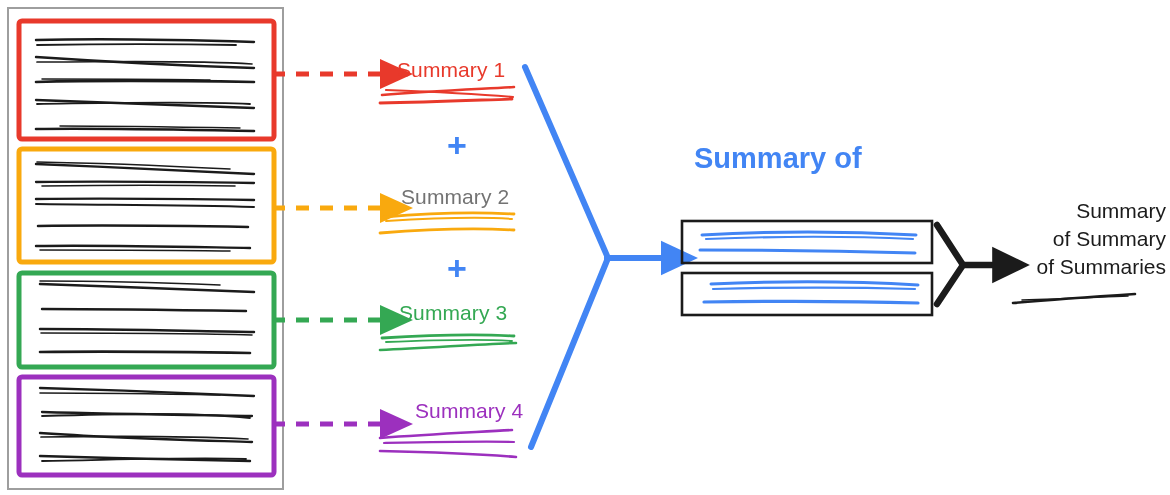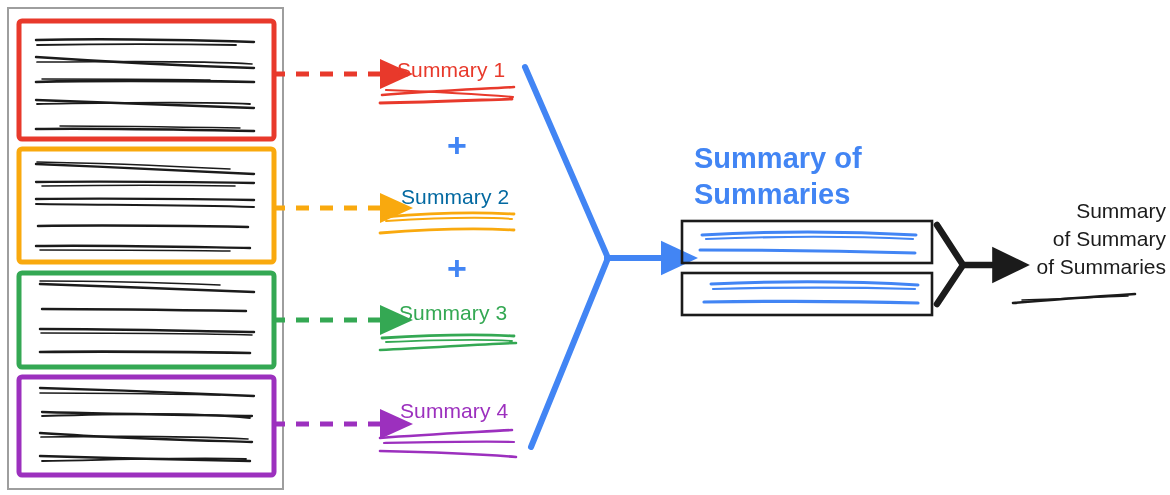--- a/index.html
+++ b/index.html
@@ -138,30 +138,29 @@
     <path d="M937,225 L963,265 L937,304" fill="none" stroke="#1b1b1b" stroke-width="6.5" stroke-linejoin="round" stroke-linecap="round"></path>
     <line x1="960" y1="265" x2="1000" y2="265" stroke="#1b1b1b" stroke-width="6.5" marker-end="url(#ah-black)"></line>
 
     <g stroke="#1b1b1b" fill="none" stroke-linecap="round">
       <path d="M1013,303 C1060,299 1105,296 1135,294" stroke-width="2.6"></path>
       <path d="M1022,300 C1065,299 1100,297 1128,296" stroke-width="1.6"></path>
     </g>
   </svg>
 
   <div class="lbl sum-label" style="left:397px; top:58px; color:#E8392B;">Summary 1</div>
-  <div class="lbl sum-label" style="left:401px; top:185px; color:#0369a1;">Summary 2</div>
+  <div class="lbl sum-label" style="left:401px; top:185px; color:#737373;">Summary 2</div>
   <div class="lbl sum-label" style="left:399px; top:301px; color:#34A853;text-align:center;">Summary 3</div>
-  <div class="lbl sum-label" style="left:400px; top:399px; color:#9C30BE;">Summary 4</div>
+  <div class="lbl sum-label" style="left:415px; top:399px; color:#9C30BE;">Summary 4</div>
 
   <div class="lbl plus" style="left:447px; top:128px; color:#4285F4;">+</div>
   <div class="lbl plus" style="left:447px; top:251px; color:#4285F4;">+</div>
 
   <div class="lbl sos-title" style="left:694px; top:140px; width:230px; color:#4285F4;">
     <div>Summary of</div>
-    <div>Summaries</div>
   </div>
 
   <div class="lbl final-label" style="left:1008px; top:197px; width:158px;text-align:right;">
     <div>Summary</div>
     <div>of Summary</div>
     <div>of Summaries</div>
   </div>
 
 </div>
 

